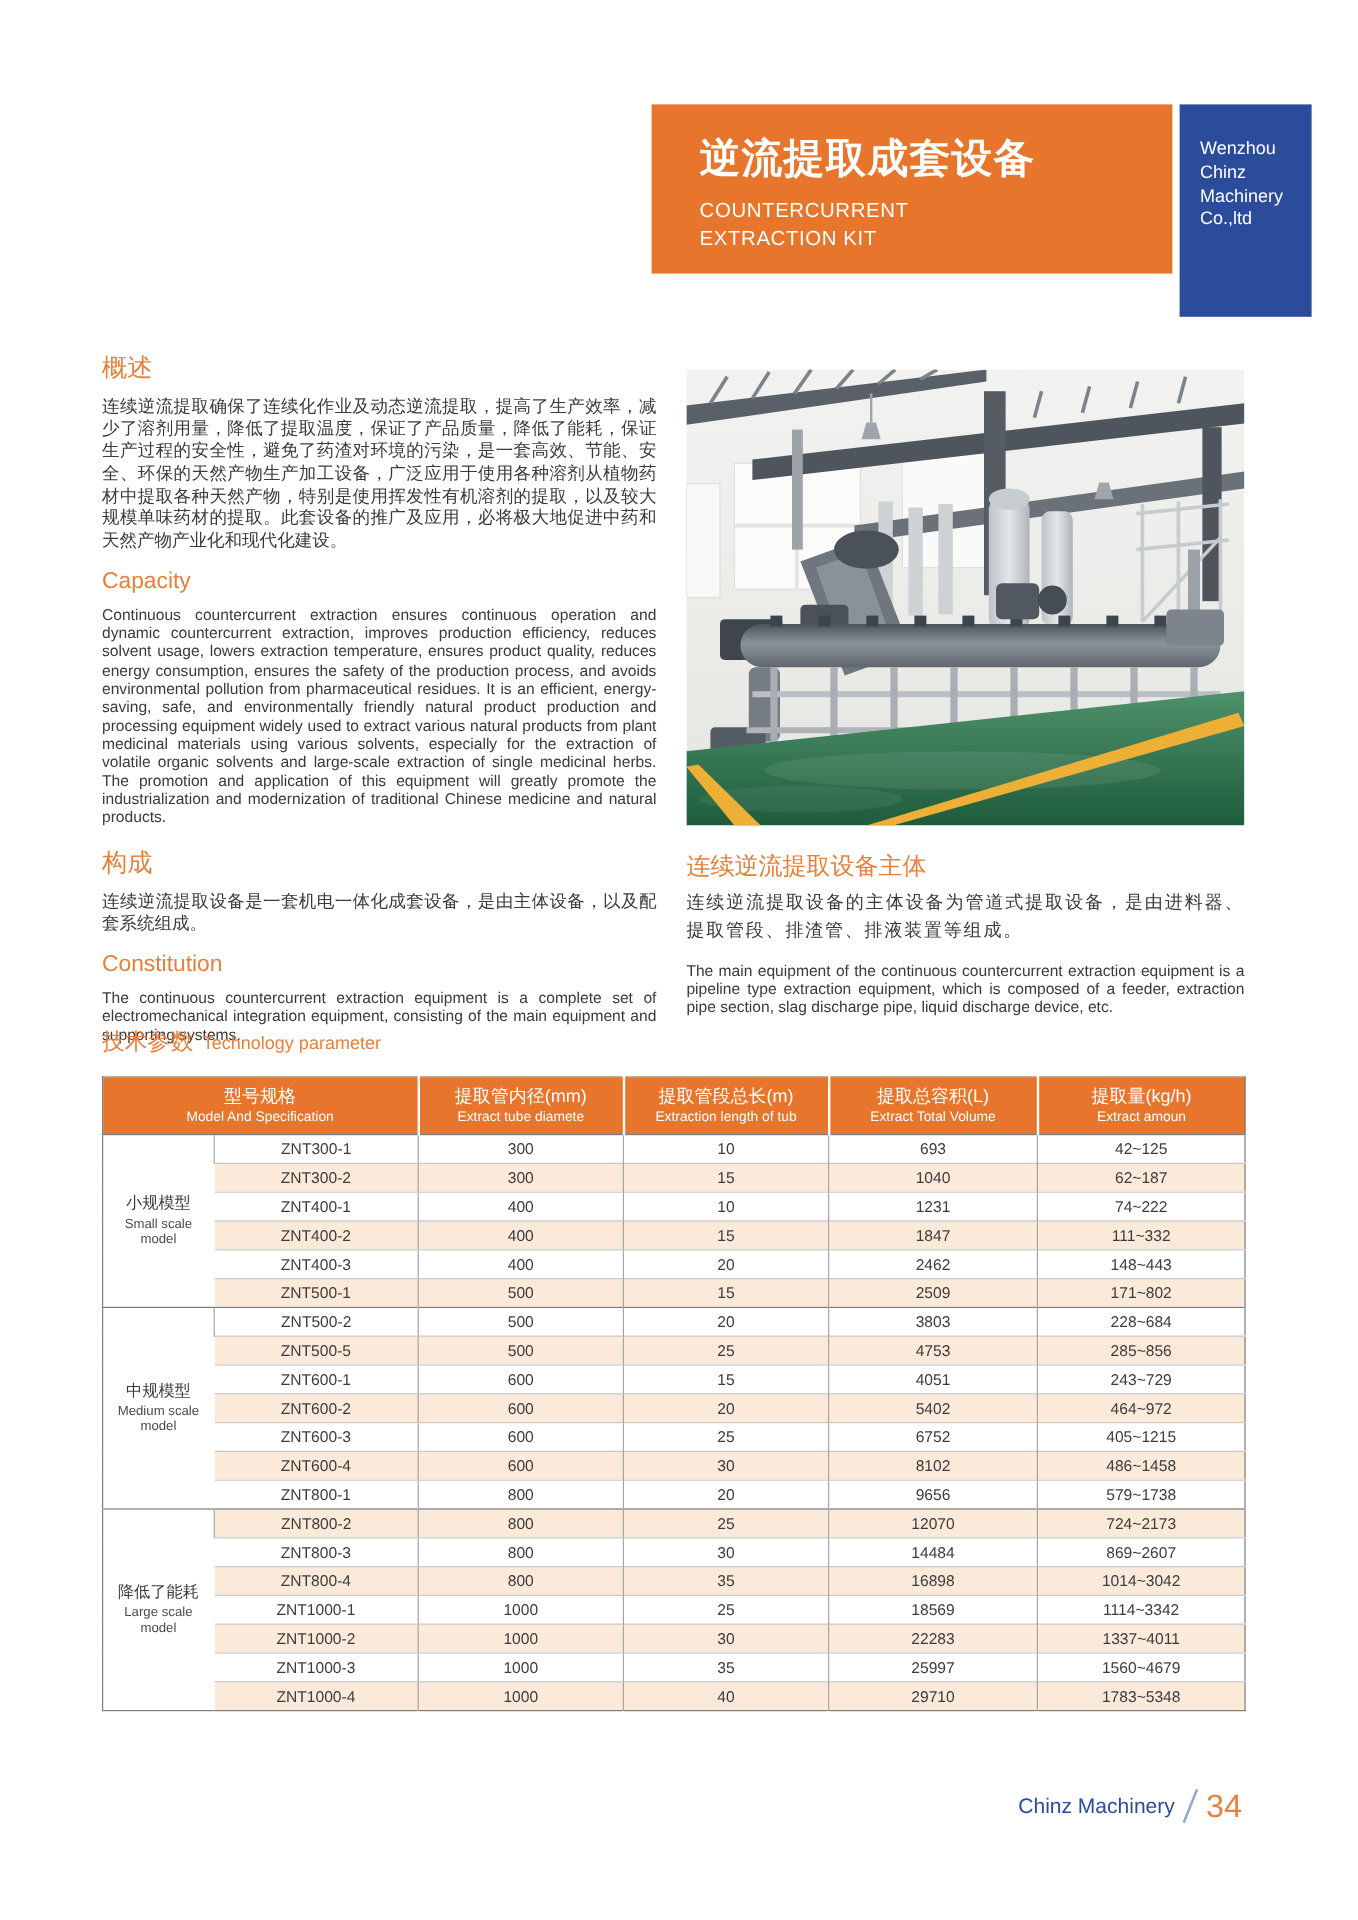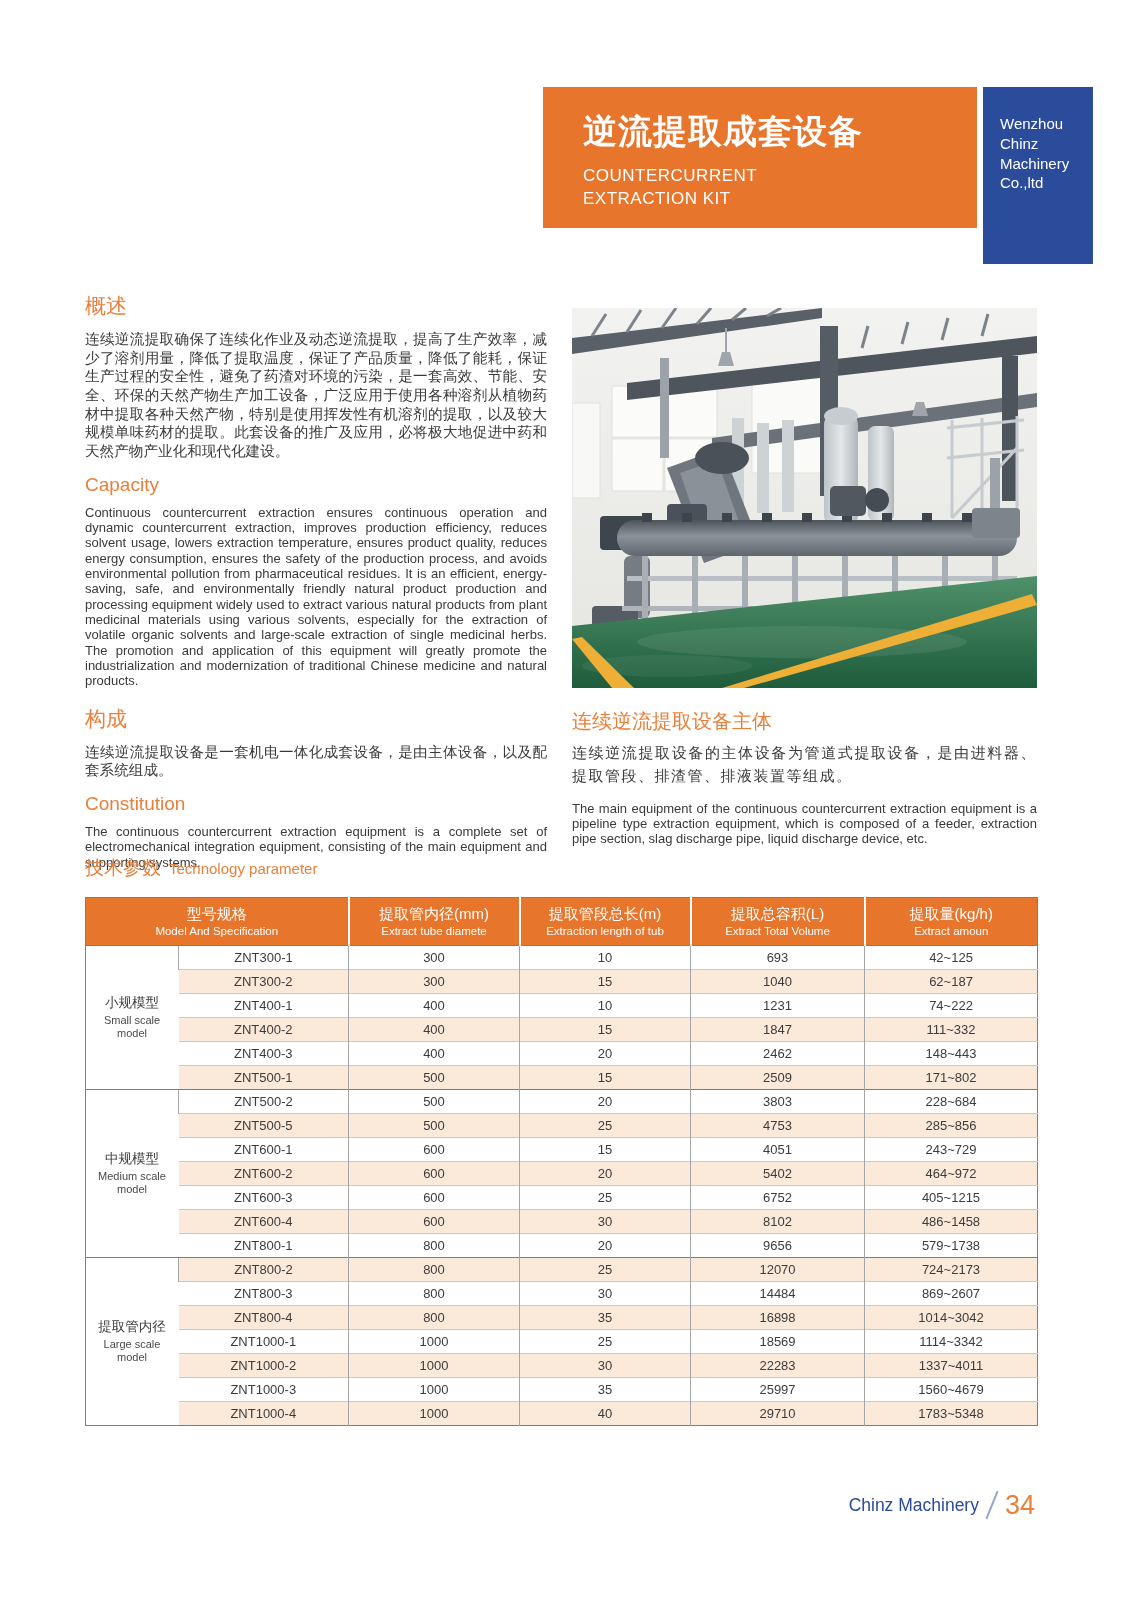--- a/index.html
+++ b/index.html
@@ -357,21 +357,21 @@
         </tr>
         <tr>
           <td>ZNT800-1</td>
           <td>800</td>
           <td>20</td>
           <td>9656</td>
           <td>579~1738</td>
         </tr>
         <tr class="alt group-start">
           <td rowspan="7" class="group-cell">
-            <div class="g-zh">提取管内径</div>
+            <div class="g-zh">降低了能耗</div>
             <div class="g-en">Large scale model</div>
           </td>
           <td>ZNT800-2</td>
           <td>800</td>
           <td>25</td>
           <td>12070</td>
           <td>724~2173</td>
         </tr>
         <tr>
           <td>ZNT800-3</td>

